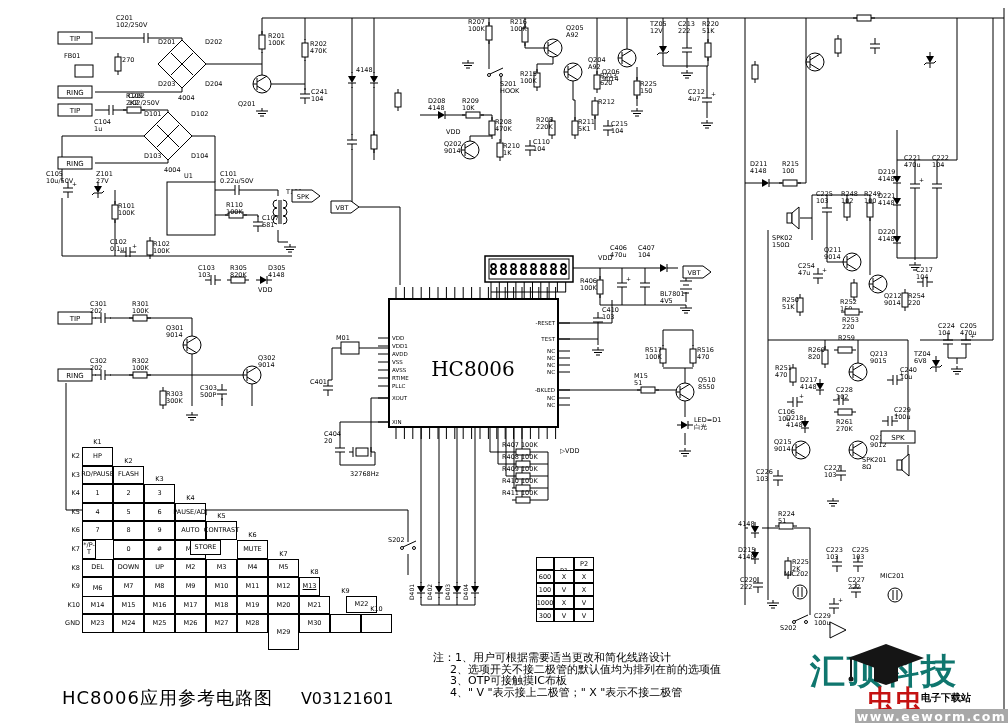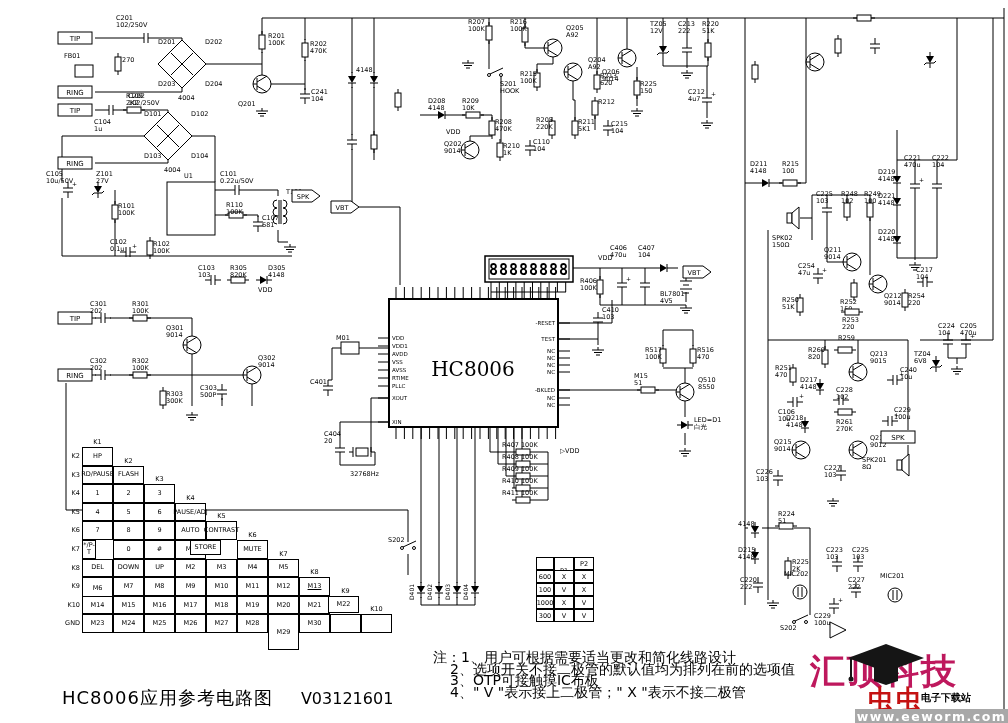--- a/index.html
+++ b/index.html
@@ -10,27 +10,27 @@
   #matrix{position:absolute;left:62px;top:447px;width:334px;height:190px;font-family:"DejaVu Sans",sans-serif;}
   .mx-cell{position:absolute;border:1px solid #000;background:#fff;font-size:6.5px;line-height:1.05;
            display:flex;align-items:center;justify-content:center;text-align:center;box-sizing:border-box;}
   .mx-rowlabel{position:absolute;font-size:6.5px;text-align:right;width:18px;}
   .mx-header{position:absolute;font-size:6.5px;text-align:center;}
   
   #opt-table{position:absolute;left:536px;top:557px;}
   .ot-cell{position:absolute;border:1px solid #000;background:#fff;font-size:6.5px;
            display:flex;align-items:center;justify-content:center;box-sizing:border-box;}
   
-  .notes{position:absolute;left:433px;top:652px;font-size:14px;line-height:11.5px;white-space:nowrap;}
+  .notes{position:absolute;left:433px;top:652px;font-size:11px;line-height:11.5px;white-space:nowrap;}
   .note-ind{padding-left:17px;}
   
   .title{position:absolute;left:62px;top:686px;font-size:18px;letter-spacing:1px;}
   .title .ver{margin-left:28px;font-size:16px;letter-spacing:0;}
   
-  .wm-brand{position:absolute;left:810px;top:648px;font-size:35px;color:#be185d;letter-spacing:2px;font-weight:bold;}
+  .wm-brand{position:absolute;left:810px;top:648px;font-size:35px;color:#0f766e;letter-spacing:2px;font-weight:bold;}
   .wm-cap{position:absolute;left:842px;top:641px;}
   .wm-logo{position:absolute;left:867px;top:682px;font-size:27px;color:#c41212;font-weight:bold;letter-spacing:1px;}
   .wm-site{position:absolute;left:921px;top:691px;font-size:10px;color:#000;font-weight:bold;}
   .wm-bar{position:absolute;left:855px;top:709px;width:153px;height:14px;background:#a8a8a8;
           display:flex;align-items:center;justify-content:center;}
   .wm-url{font-size:12.5px;color:#ffffff;font-weight:bold;letter-spacing:1.5px;font-family:"DejaVu Sans",sans-serif;}
 </style>
 </head>
 <body>
 
@@ -1603,31 +1603,31 @@
       <div class="mx-cell" style="left: 175px; top: 111.6px; width: 31px; height: 18.6px;">M4</div>
       <div class="mx-cell" style="left: 206px; top: 111.6px; width: 31px; height: 18.6px;">M5</div>
       <div class="mx-rowlabel" style="left: 0px; top: 135.2px;">K9</div>
       <div class="mx-cell" style="left: 20px; top: 130.2px; width: 31px; height: 23px;">M6</div>
       <div class="mx-cell" style="left: 51px; top: 130.2px; width: 31px; height: 18.6px;">M7</div>
       <div class="mx-cell" style="left: 82px; top: 130.2px; width: 31px; height: 18.6px;">M8</div>
       <div class="mx-cell" style="left: 113px; top: 130.2px; width: 31px; height: 18.6px;">M9</div>
       <div class="mx-cell" style="left: 144px; top: 130.2px; width: 31px; height: 18.6px;">M10</div>
       <div class="mx-cell" style="left: 175px; top: 130.2px; width: 31px; height: 18.6px;">M11</div>
       <div class="mx-cell" style="left: 206px; top: 130.2px; width: 31px; height: 18.6px;">M12</div>
-      <div class="mx-cell" style="left: 237px; top: 130.2px; width: 31px; height: 18.6px; text-decoration: underline;">M13</div>
+      <div class="mx-cell" style="left: 237px; top: 130.2px; width: 21px; height: 18.6px; text-decoration: underline;">M13</div>
       <div class="mx-rowlabel" style="left: 0px; top: 153.8px;">K10</div>
       <div class="mx-cell" style="left: 20px; top: 148.8px; width: 31px; height: 18.6px;">M14</div>
       <div class="mx-cell" style="left: 51px; top: 148.8px; width: 31px; height: 18.6px;">M15</div>
       <div class="mx-cell" style="left: 82px; top: 148.8px; width: 31px; height: 18.6px;">M16</div>
       <div class="mx-cell" style="left: 113px; top: 148.8px; width: 31px; height: 18.6px;">M17</div>
       <div class="mx-cell" style="left: 144px; top: 148.8px; width: 31px; height: 18.6px;">M18</div>
       <div class="mx-cell" style="left: 175px; top: 148.8px; width: 31px; height: 18.6px;">M19</div>
       <div class="mx-cell" style="left: 206px; top: 148.8px; width: 31px; height: 18.6px;">M20</div>
       <div class="mx-cell" style="left: 237px; top: 148.8px; width: 31px; height: 18.6px;">M21</div>
-      <div class="mx-cell" style="left: 266px; top: 148.8px; width: 31px; height: 17px;">M22</div>
+      <div class="mx-cell" style="left: 284px; top: 148.8px; width: 31px; height: 17px;">M22</div>
       <div class="mx-rowlabel" style="left: 0px; top: 172.4px;">GND</div>
       <div class="mx-cell" style="left: 20px; top: 167.4px; width: 31px; height: 18.6px;">M23</div>
       <div class="mx-cell" style="left: 51px; top: 167.4px; width: 31px; height: 18.6px;">M24</div>
       <div class="mx-cell" style="left: 82px; top: 167.4px; width: 31px; height: 18.6px;">M25</div>
       <div class="mx-cell" style="left: 113px; top: 167.4px; width: 31px; height: 18.6px;">M26</div>
       <div class="mx-cell" style="left: 144px; top: 167.4px; width: 31px; height: 18.6px;">M27</div>
       <div class="mx-cell" style="left: 175px; top: 167.4px; width: 31px; height: 18.6px;">M28</div>
       <div class="mx-cell" style="left: 206px; top: 167.4px; width: 31px; height: 36px;">M29</div>
       <div class="mx-cell" style="left: 237px; top: 167.4px; width: 31px; height: 18.6px;">M30</div>
       <div class="mx-cell" style="left: 268px; top: 167.4px; width: 31px; height: 18.6px;"></div>

